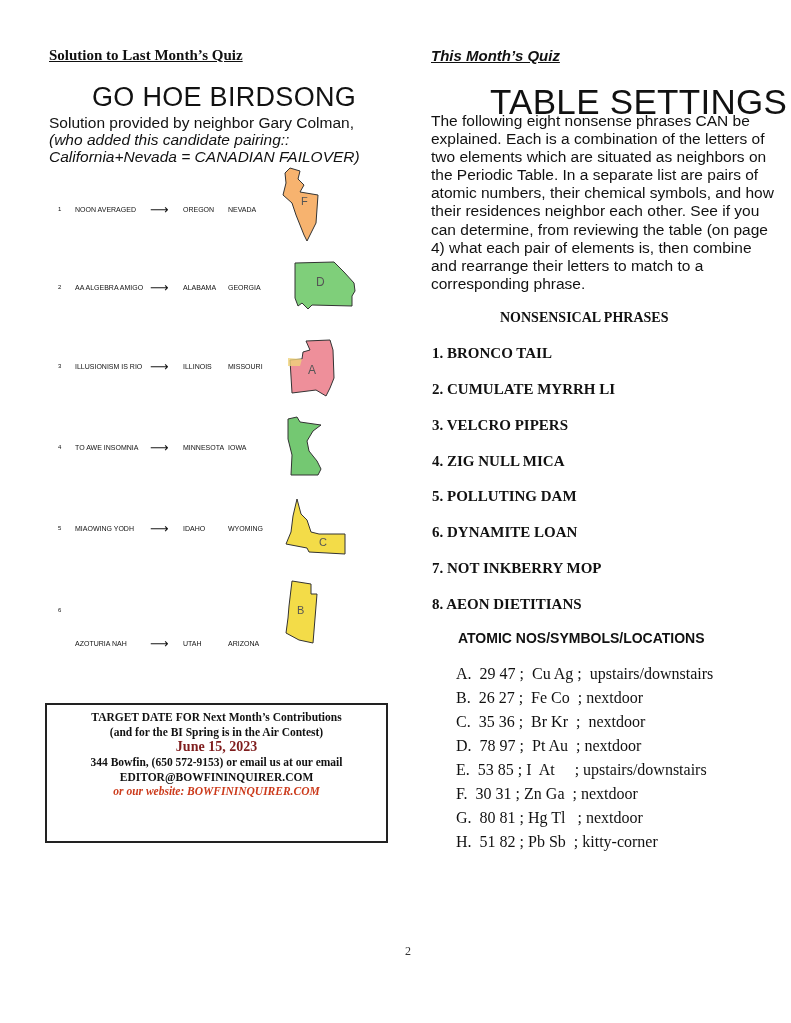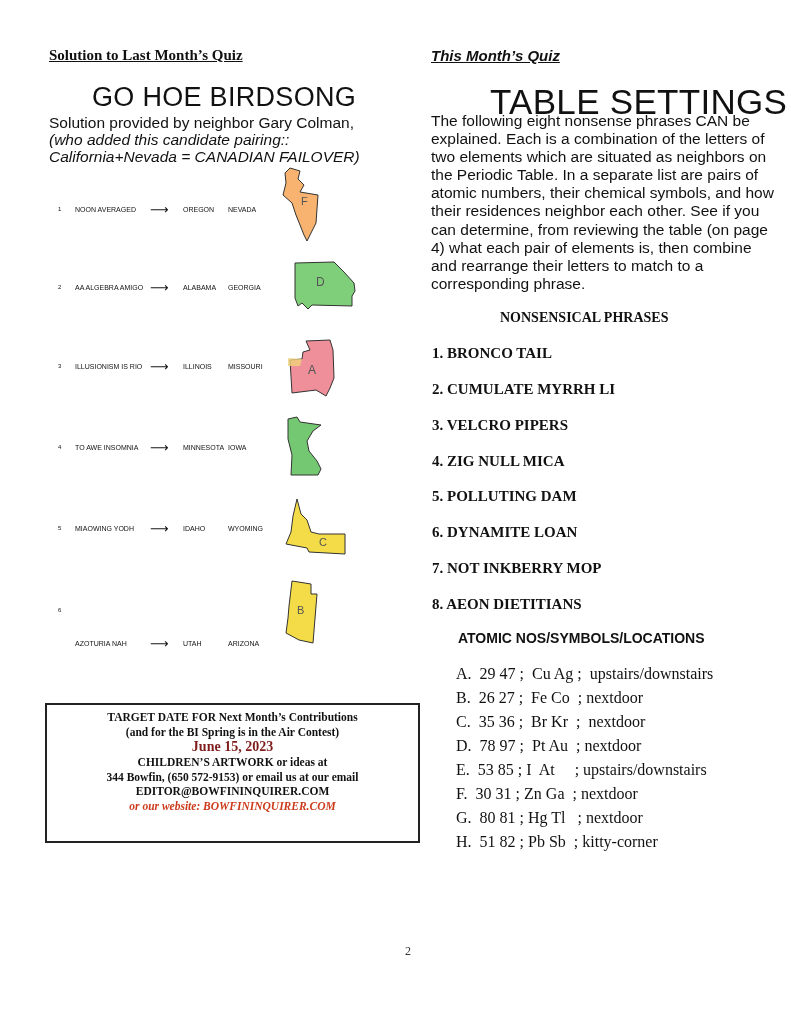--- a/index.html
+++ b/index.html
@@ -16,21 +16,21 @@
 
   .sol-row { position: absolute; left: 58px; width: 220px; height: 14px; font-size: 7px; }
   .sol-row .num { position: absolute; left: 0; top: 0; font-size: 6px; }
   .sol-row .phrase { position: absolute; left: 17px; top: 0; }
   .sol-row .arrow { position: absolute; left: 92px; top: -4px; font-size: 13px; }
   .sol-row .s1 { position: absolute; left: 125px; top: 0; }
   .sol-row .s2 { position: absolute; left: 170px; top: 0; }
 
   .state { position: absolute; }
 
-  #contrib-box { left: 45px; top: 703px; width: 375px; height: 140px; border: 2px solid #222; box-sizing: border-box; text-align: center; padding-top: 5px; }
+  #contrib-box { left: 45px; top: 703px; width: 343px; height: 140px; border: 2px solid #222; box-sizing: border-box; text-align: center; padding-top: 5px; }
   #contrib-box div { font-size: 11.5px; font-weight: bold; line-height: 14.5px; }
   #contrib-box .date { color: #7f1d1d; font-size: 14px; line-height: 16px; }
   #contrib-box .red { color: #cc3b1c; font-style: italic; }
 
   
   #right-heading { left: 431px; top: 47px; font-size: 15px; font-weight: bold; font-style: italic; text-decoration: underline; }
   #right-title { left: 490px; top: 82px; font-size: 35px; letter-spacing: 0.3px; }
   #right-intro { left: 431px; top: 112px; width: 345px; font-size: 15.5px; line-height: 18.1px; }
   #phrases-heading { left: 500px; top: 310px; font-size: 14px; font-weight: bold; }
   .phrase-item { position: absolute; left: 432px; font-size: 15px; font-weight: bold; }
@@ -118,21 +118,20 @@
 </svg>
 <svg class="state" style="left:283px; top:578px" width="40" height="70">
   <polygon points="9,3 28,6 28,16 34,16 30,65 16,62 3,55 5,40 6,28" stroke="#333" stroke-width="1" fill="#f3dc48"></polygon>
   <text x="14" y="36" font-size="11" fill="#555" font-family="Liberation Sans, sans-serif">B</text>
 </svg>
 
 <div id="contrib-box" class="abs serif">
   <div>TARGET DATE  FOR Next Month’s Contributions</div>
   <div>(and for the BI Spring is in the Air Contest)</div>
   <div class="date">June 15, 2023</div>
-  <div>CHILDREN’S ARTWORK or ideas at</div>
   <div>344 Bowfin, (650 572-9153) or email us at our email</div>
   <div>EDITOR@BOWFININQUIRER.COM</div>
   <div class="red">or our website:  BOWFININQUIRER.COM</div>
 </div>
 
 <div id="right-heading" class="abs sans">This Month’s Quiz</div>
 <div id="right-title" class="abs sans">TABLE SETTINGS</div>
 <div id="right-intro" class="abs sans">The following eight nonsense phrases CAN be explained.  Each is a combination of the letters of two elements which are situated as neighbors on the Periodic Table.  In a separate list are pairs of atomic numbers, their chemical symbols, and how their residences neighbor each other.   See if you can determine, from reviewing the table (on page 4) what each pair of elements is, then combine and rearrange their letters to match to a corresponding phrase.</div>
 
 <div id="phrases-heading" class="abs serif">NONSENSICAL PHRASES</div>

